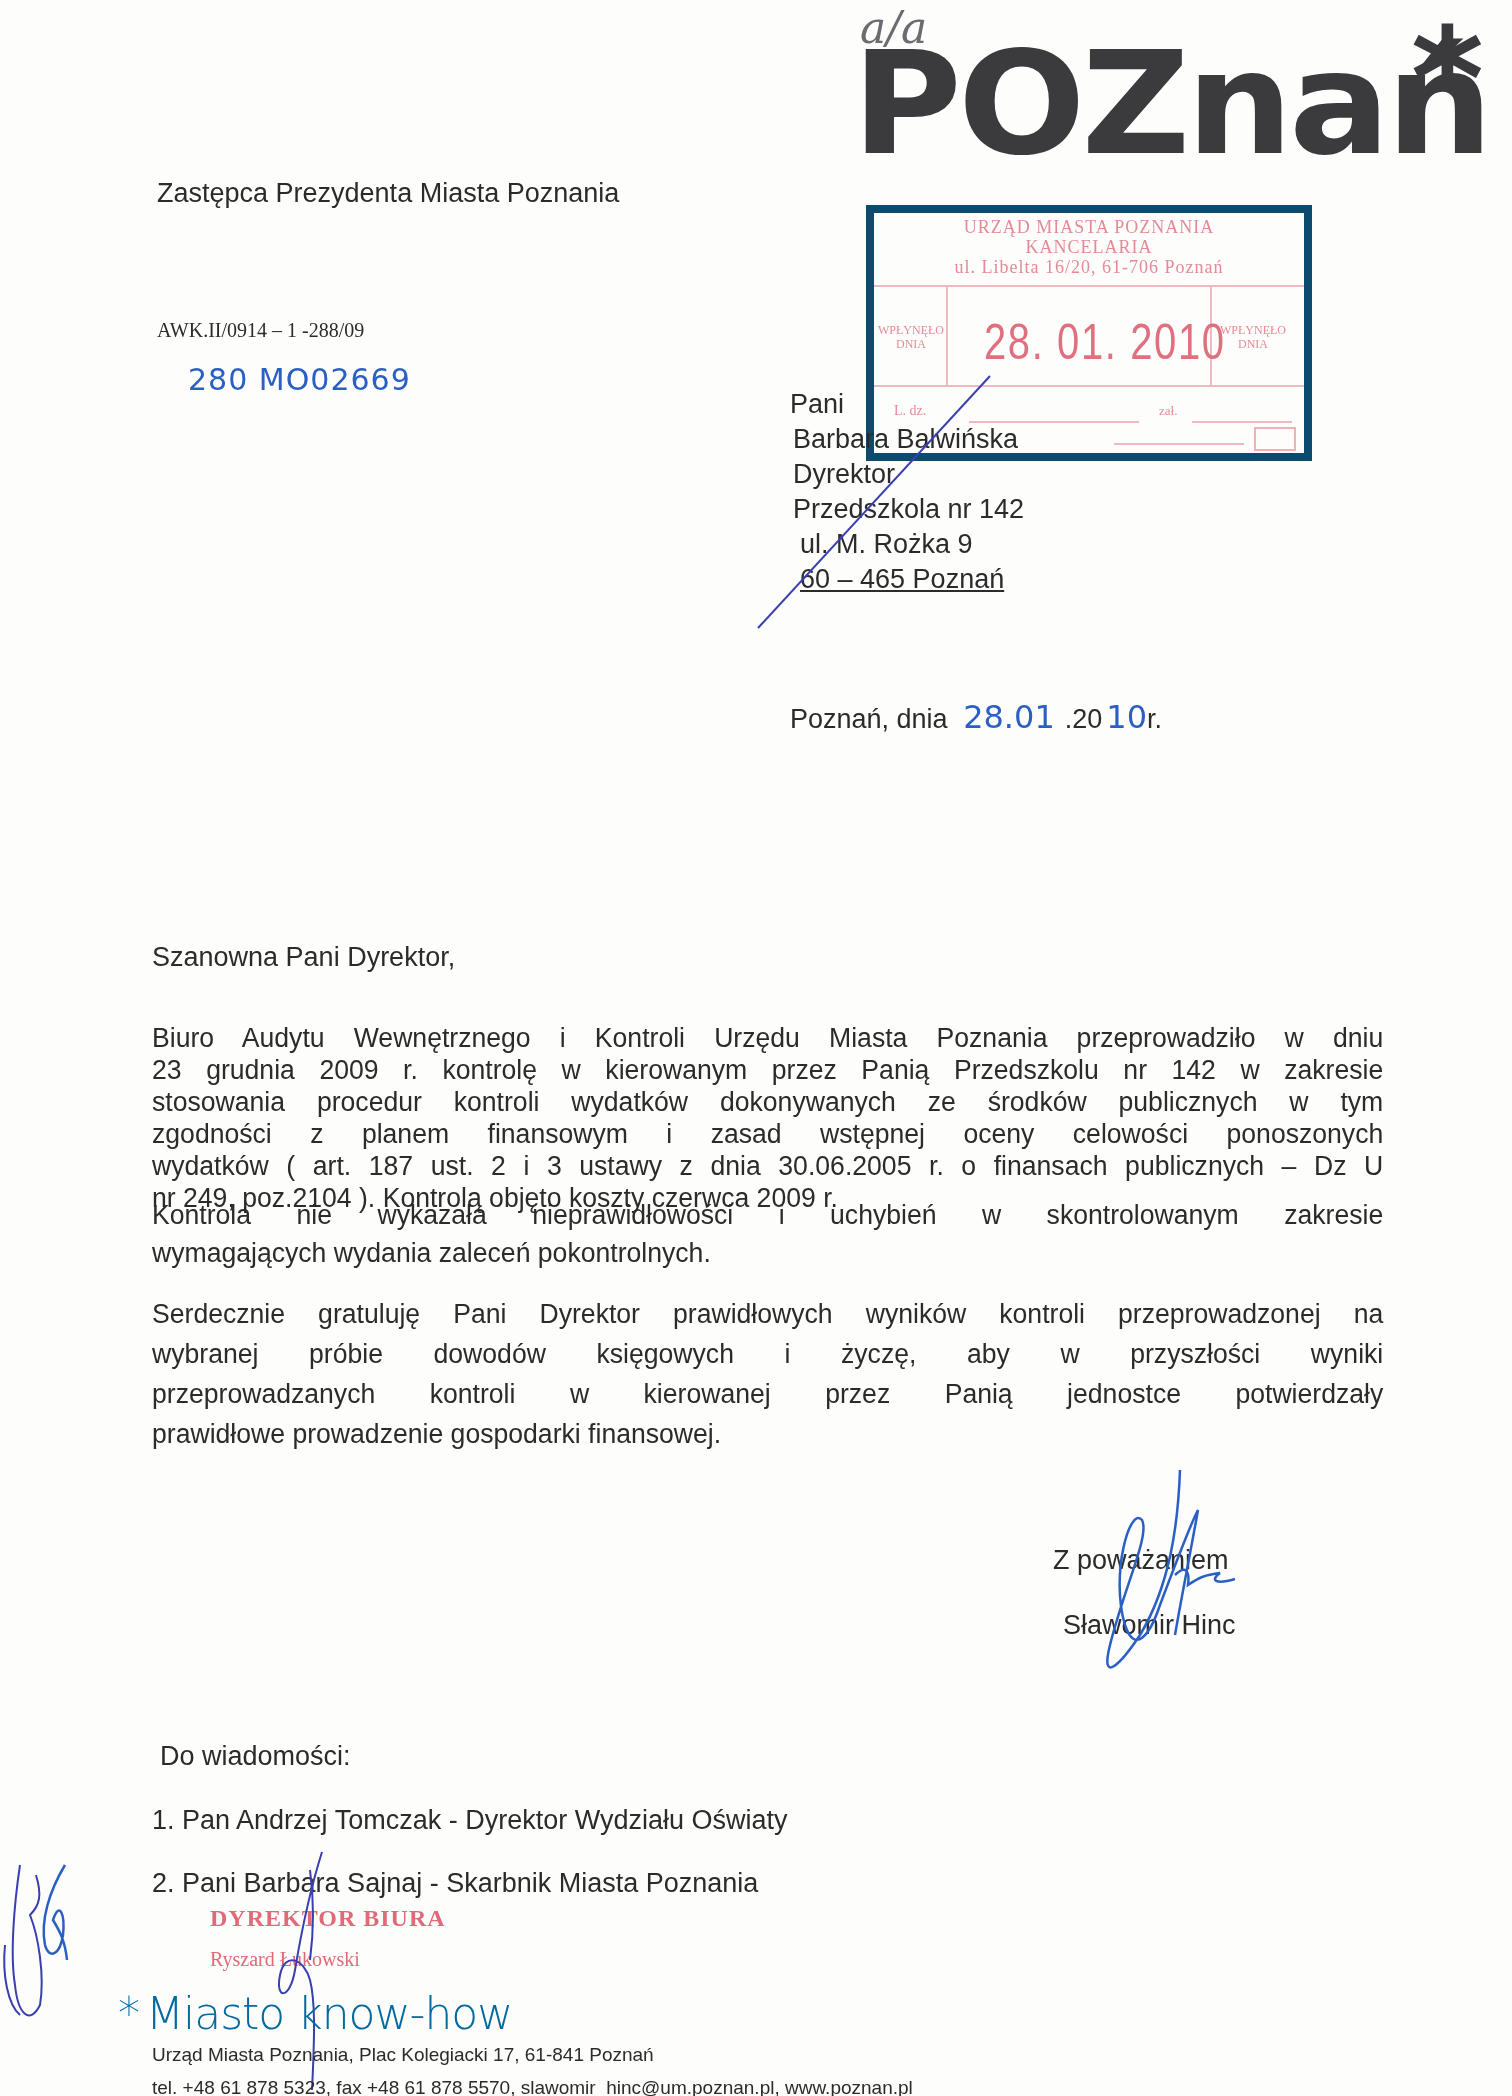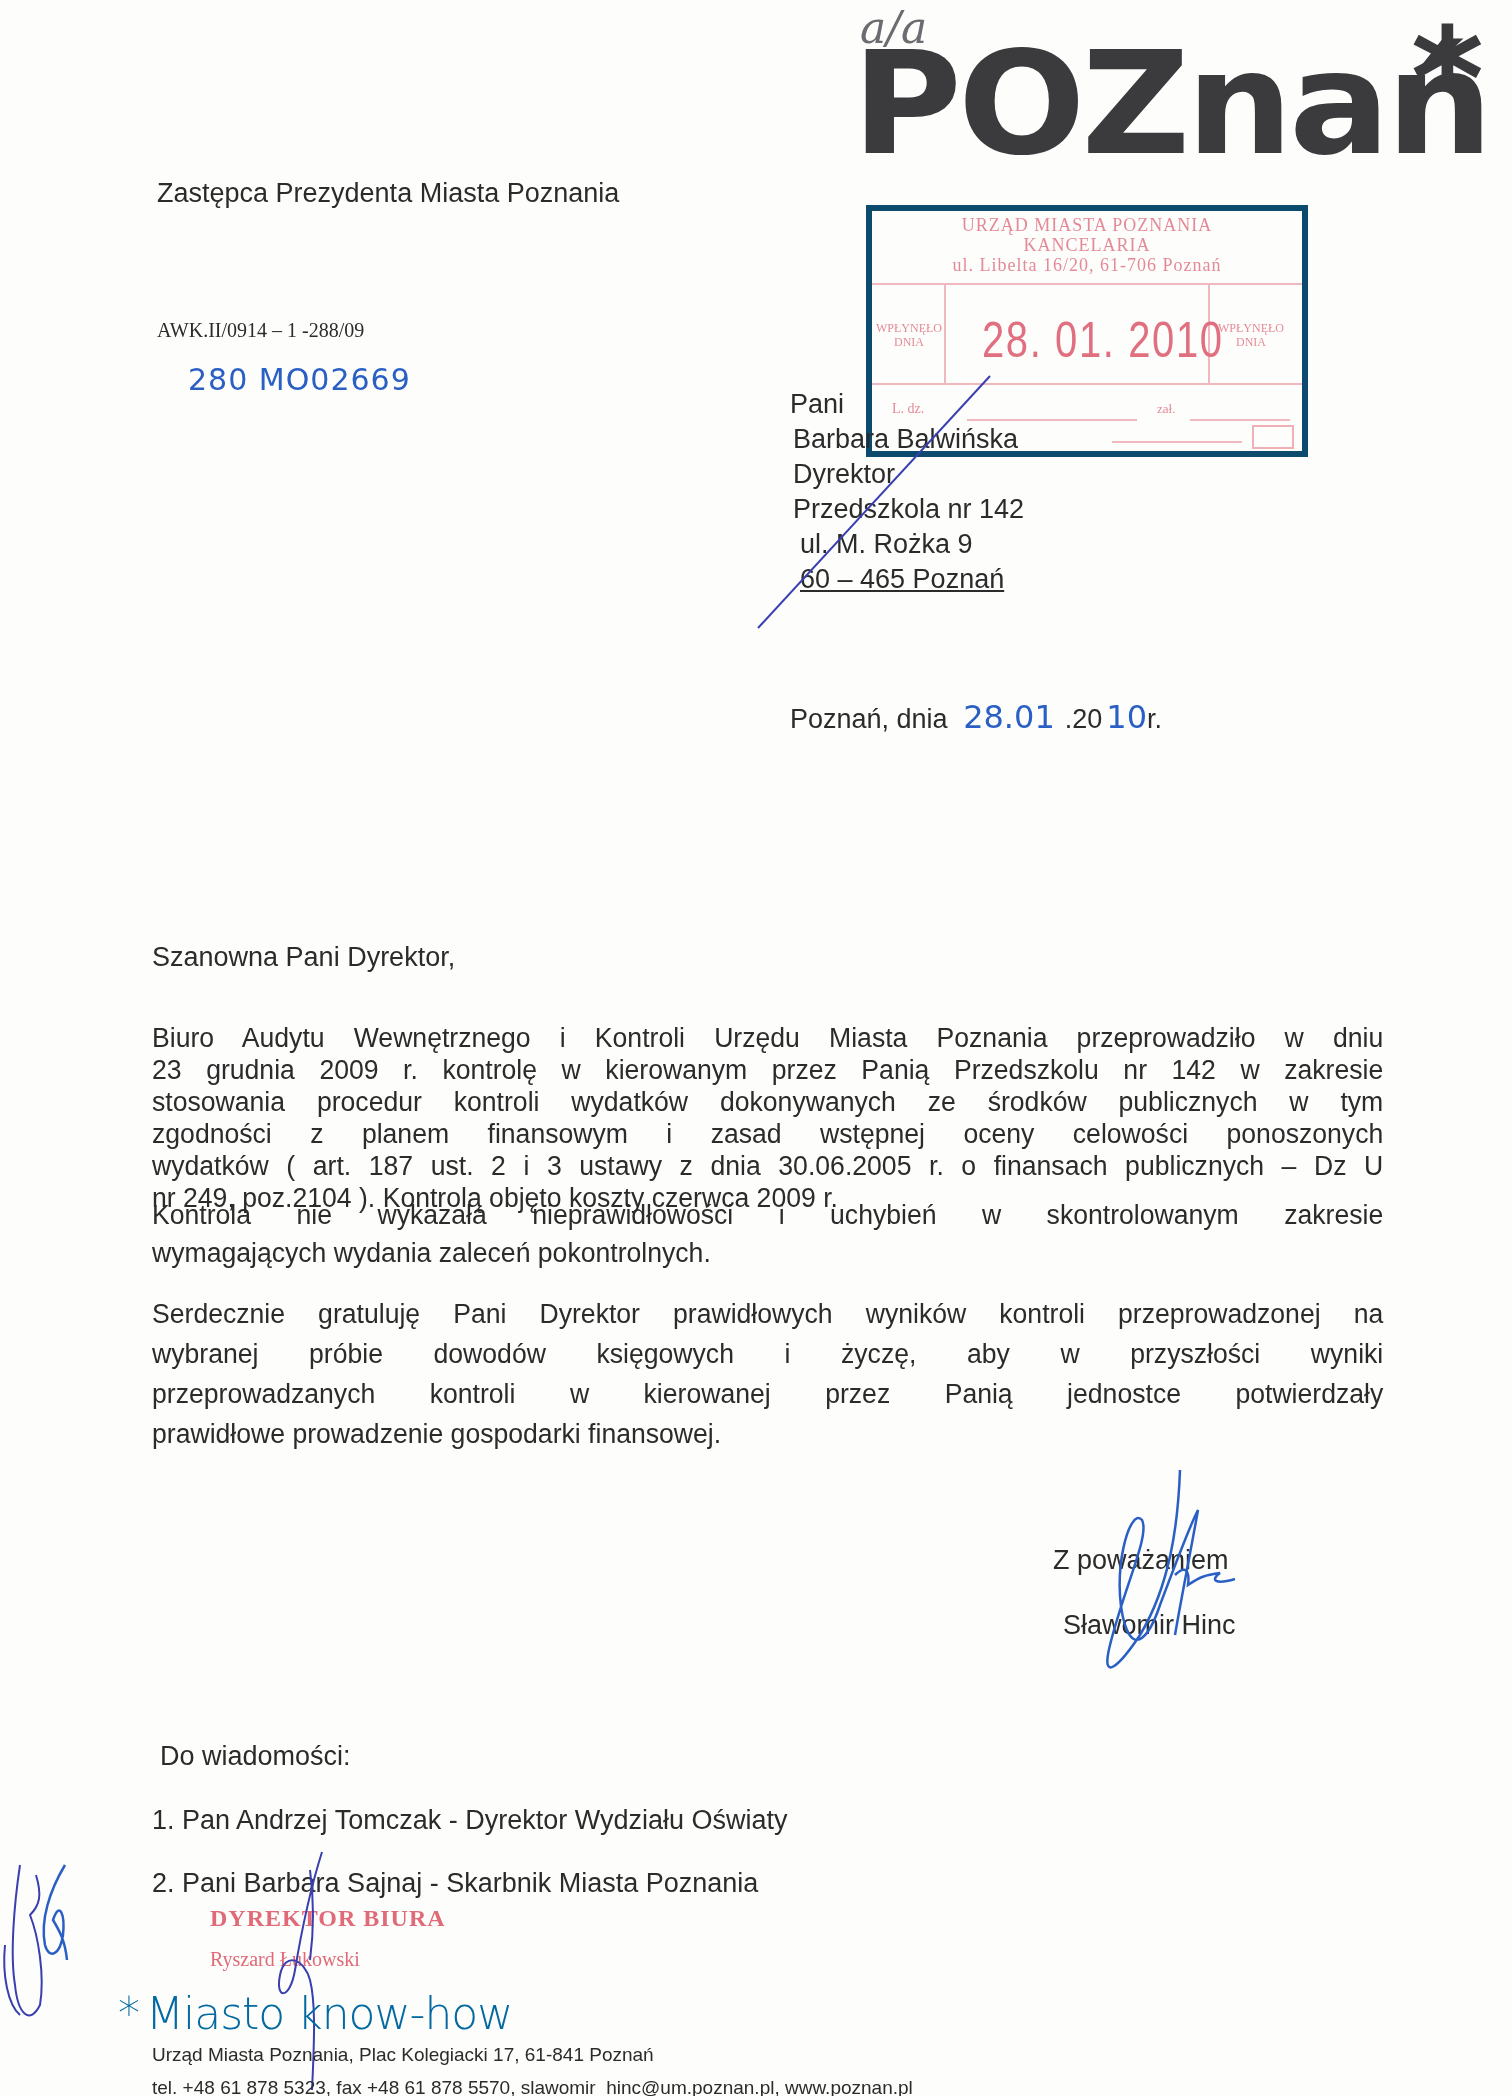--- a/index.html
+++ b/index.html
@@ -14,21 +14,21 @@
   .red { color: #e06a78; }
 
   
   #logo { left: 852px; top: 40px; width: 640px; height: 135px; }
   #logo .word { position: absolute; left: 0; top: 0; font-family: "DejaVu Sans", sans-serif;
     font-weight: bold; font-size: 150px; line-height: 135px; letter-spacing: -4px; color: #3b3b3e; transform: scaleY(0.95); transform-origin: top left; }
   #logo .star { position: absolute; right: 8px; top: -30px; font-family: "DejaVu Sans", sans-serif; font-weight: bold; font-size: 140px; line-height: 140px; color: #3b3b3e; }
   #logo-note { left: 860px; top: 2px; font-size: 44px; color: #6c6c70; font-family: "DejaVu Serif", serif; font-style: italic; }
 
   
-  #stamp { left: 866px; top: 205px; width: 430px; height: 240px; border: 6px solid #0c4a6e; color: #e48a97; font-family: "Liberation Serif", serif; }
+  #stamp { left: 866px; top: 205px; width: 430px; height: 240px; border: 8px solid #0c4a6e; color: #e48a97; font-family: "Liberation Serif", serif; }
   #stamp .head { position: absolute; left: 0; right: 0; top: 4px; text-align: center; font-size: 18px; line-height: 20px; letter-spacing: 1px; }
   #stamp .hline { position: absolute; left: 0; right: 0; border-top: 2px solid #f0b8bf; }
   #stamp .vline { position: absolute; border-left: 2px solid #f0b8bf; }
   #stamp .side { position: absolute; font-size: 12px; line-height: 14px; text-align: center; width: 70px; }
   #stamp .date { position: absolute; left: 110px; top: 100px; font-family: "Liberation Sans", sans-serif; font-size: 50px; color: #e0707f; letter-spacing: 2px; transform: scaleX(0.8); transform-origin: left; }
   #stamp .ldz { position: absolute; left: 20px; top: 190px; font-size: 14px; }
   #stamp .zal { position: absolute; left: 285px; top: 190px; font-size: 13px; }
   #stamp .ul { position: absolute; border-top: 2px solid #f0b8bf; }
   #stamp .box { position: absolute; right: 8px; top: 214px; width: 38px; height: 20px; border: 2px solid #efb0b8; }
 

